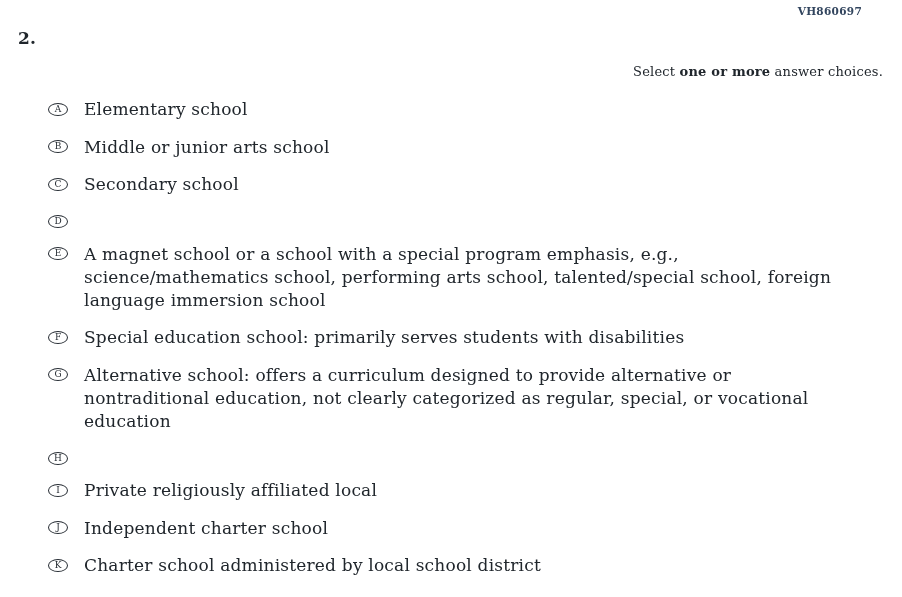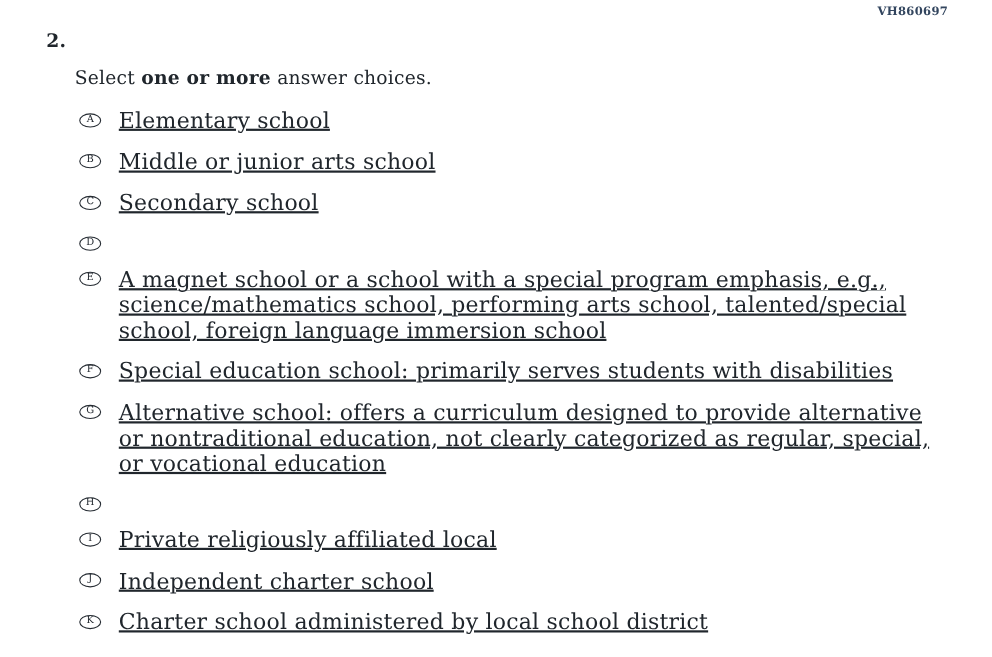--- a/index.html
+++ b/index.html
@@ -5,44 +5,44 @@
   * { margin: 0; padding: 0; box-sizing: border-box; }
   html, body { background: #ffffff; }
   .page {
     position: relative;
     width: 883px;
     height: 597px;
     background: #ffffff;
     font-family: "DejaVu Serif", "Liberation Serif", serif;
     color: #20262c;
     overflow: hidden;
-    padding-left: 24px;
   }
   .form-code {
     position: absolute;
     top: 5px;
     right: 21px;
     font-size: 10.5px;
     font-weight: 700;
     letter-spacing: 0.3px;
     color: #32455e;
   }
   .content { padding: 27px 0 0 18px; }
   .question-row {
     display: flex;
     font-size: 17px;
     line-height: 23px;
     letter-spacing: 0.2px;
   }
   .q-num { font-weight: 700; width: 26px; flex: none; }
   .instruction {
     margin: 10px 0 0 26px;
-    font-size: 17px;
+    font-size: 13px;
     line-height: 23px;
     letter-spacing: 0.2px;
+    text-align: right;
   }
   .instruction .b { font-weight: 700; }
   .options { margin: 15px 0 0 30px; }
   .option {
     display: flex;
     align-items: flex-start;
     margin-bottom: 14.5px;
   }
   .bullet {
     flex: none;
@@ -56,25 +56,24 @@
     margin: 4.5px 16px 0 0;
     background: #ffffff;
   }
   .bl {
     font-size: 9px;
     line-height: 1;
     transform: translateY(-0.5px);
     color: #262c33;
   }
   .olabel {
-    font-size: 20px;
+    font-size: 17px;
     line-height: 23px;
     letter-spacing: 0.2px;
     max-width: 748px;
-    text-decoration: underline;
   }
 </style>
 </head>
 <body>
 
 <div class="page">
   <div class="form-code">VH860697</div>
 
   <div class="content">
     <div class="question-row">

